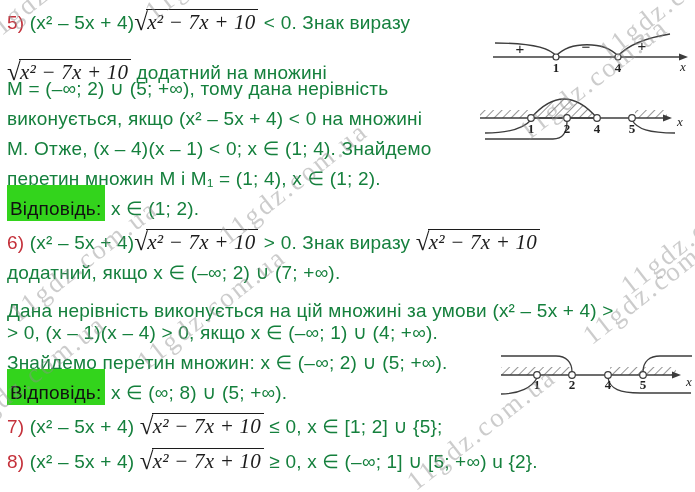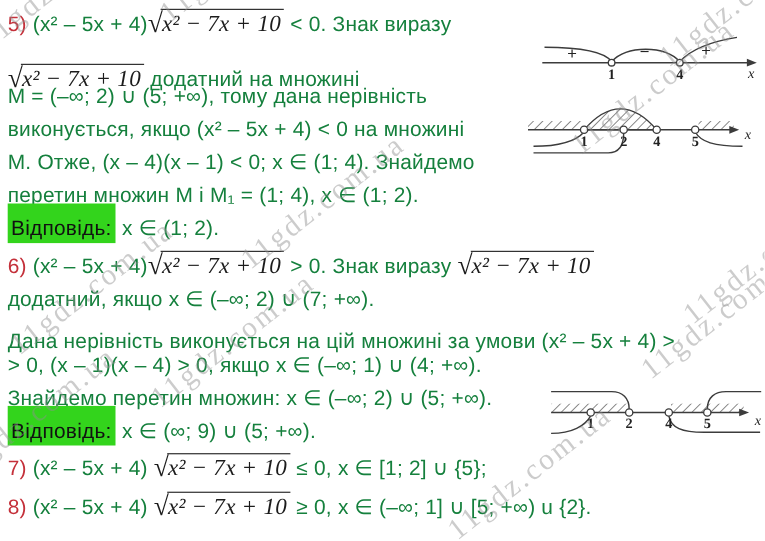--- a/index.html
+++ b/index.html
@@ -52,21 +52,21 @@
 <div class="line" style="top:226px">
   <span class="seg-red">6) </span><span class="seg-text">(x² – 5x + 4)</span><span class="sqrt"><span class="rsign">√</span><span class="rad">x² − 7x + 10</span></span><span class="seg-text"> &gt; 0. Знак виразу </span><span class="sqrt"><span class="rsign">√</span><span class="rad">x² − 7x + 10</span></span>
 </div>
 
 <div class="line" style="top:258px"><span class="seg-text">додатний, якщо x ∈ (–∞; 2) ∪ (7; +∞).</span></div>
 <div class="line" style="top:296px"><span class="seg-text">Дана нерівність виконується на цій множині за умови (x² – 5x + 4) &gt;</span></div>
 <div class="line" style="top:318px"><span class="seg-text">&gt; 0, (x – 1)(x – 4) &gt; 0, якщо x ∈ (–∞; 1) ∪ (4; +∞).</span></div>
 <div class="line" style="top:348px"><span class="seg-text">Знайдемо перетин множин: x ∈ (–∞; 2) ∪ (5; +∞).</span></div>
 
 <div class="line" style="top:378px">
-  <span class="answer-highlight">Відповідь:</span><span class="seg-text"> x ∈ (∞; 9) ∪ (5; +∞).</span>
+  <span class="answer-highlight">Відповідь:</span><span class="seg-text"> x ∈ (∞; 8) ∪ (5; +∞).</span>
 </div>
 
 <div class="line" style="top:410px">
   <span class="seg-red">7) </span><span class="seg-text">(x² – 5x + 4) </span><span class="sqrt"><span class="rsign">√</span><span class="rad">x² − 7x + 10</span></span><span class="seg-text"> ≤ 0, x ∈ [1; 2] ∪ {5};</span>
 </div>
 
 <div class="line" style="top:445px">
   <span class="seg-red">8) </span><span class="seg-text">(x² – 5x + 4) </span><span class="sqrt"><span class="rsign">√</span><span class="rad">x² − 7x + 10</span></span><span class="seg-text"> ≥ 0, x ∈ (–∞; 1] ∪ [5; +∞) u {2}.</span>
 </div>
 

